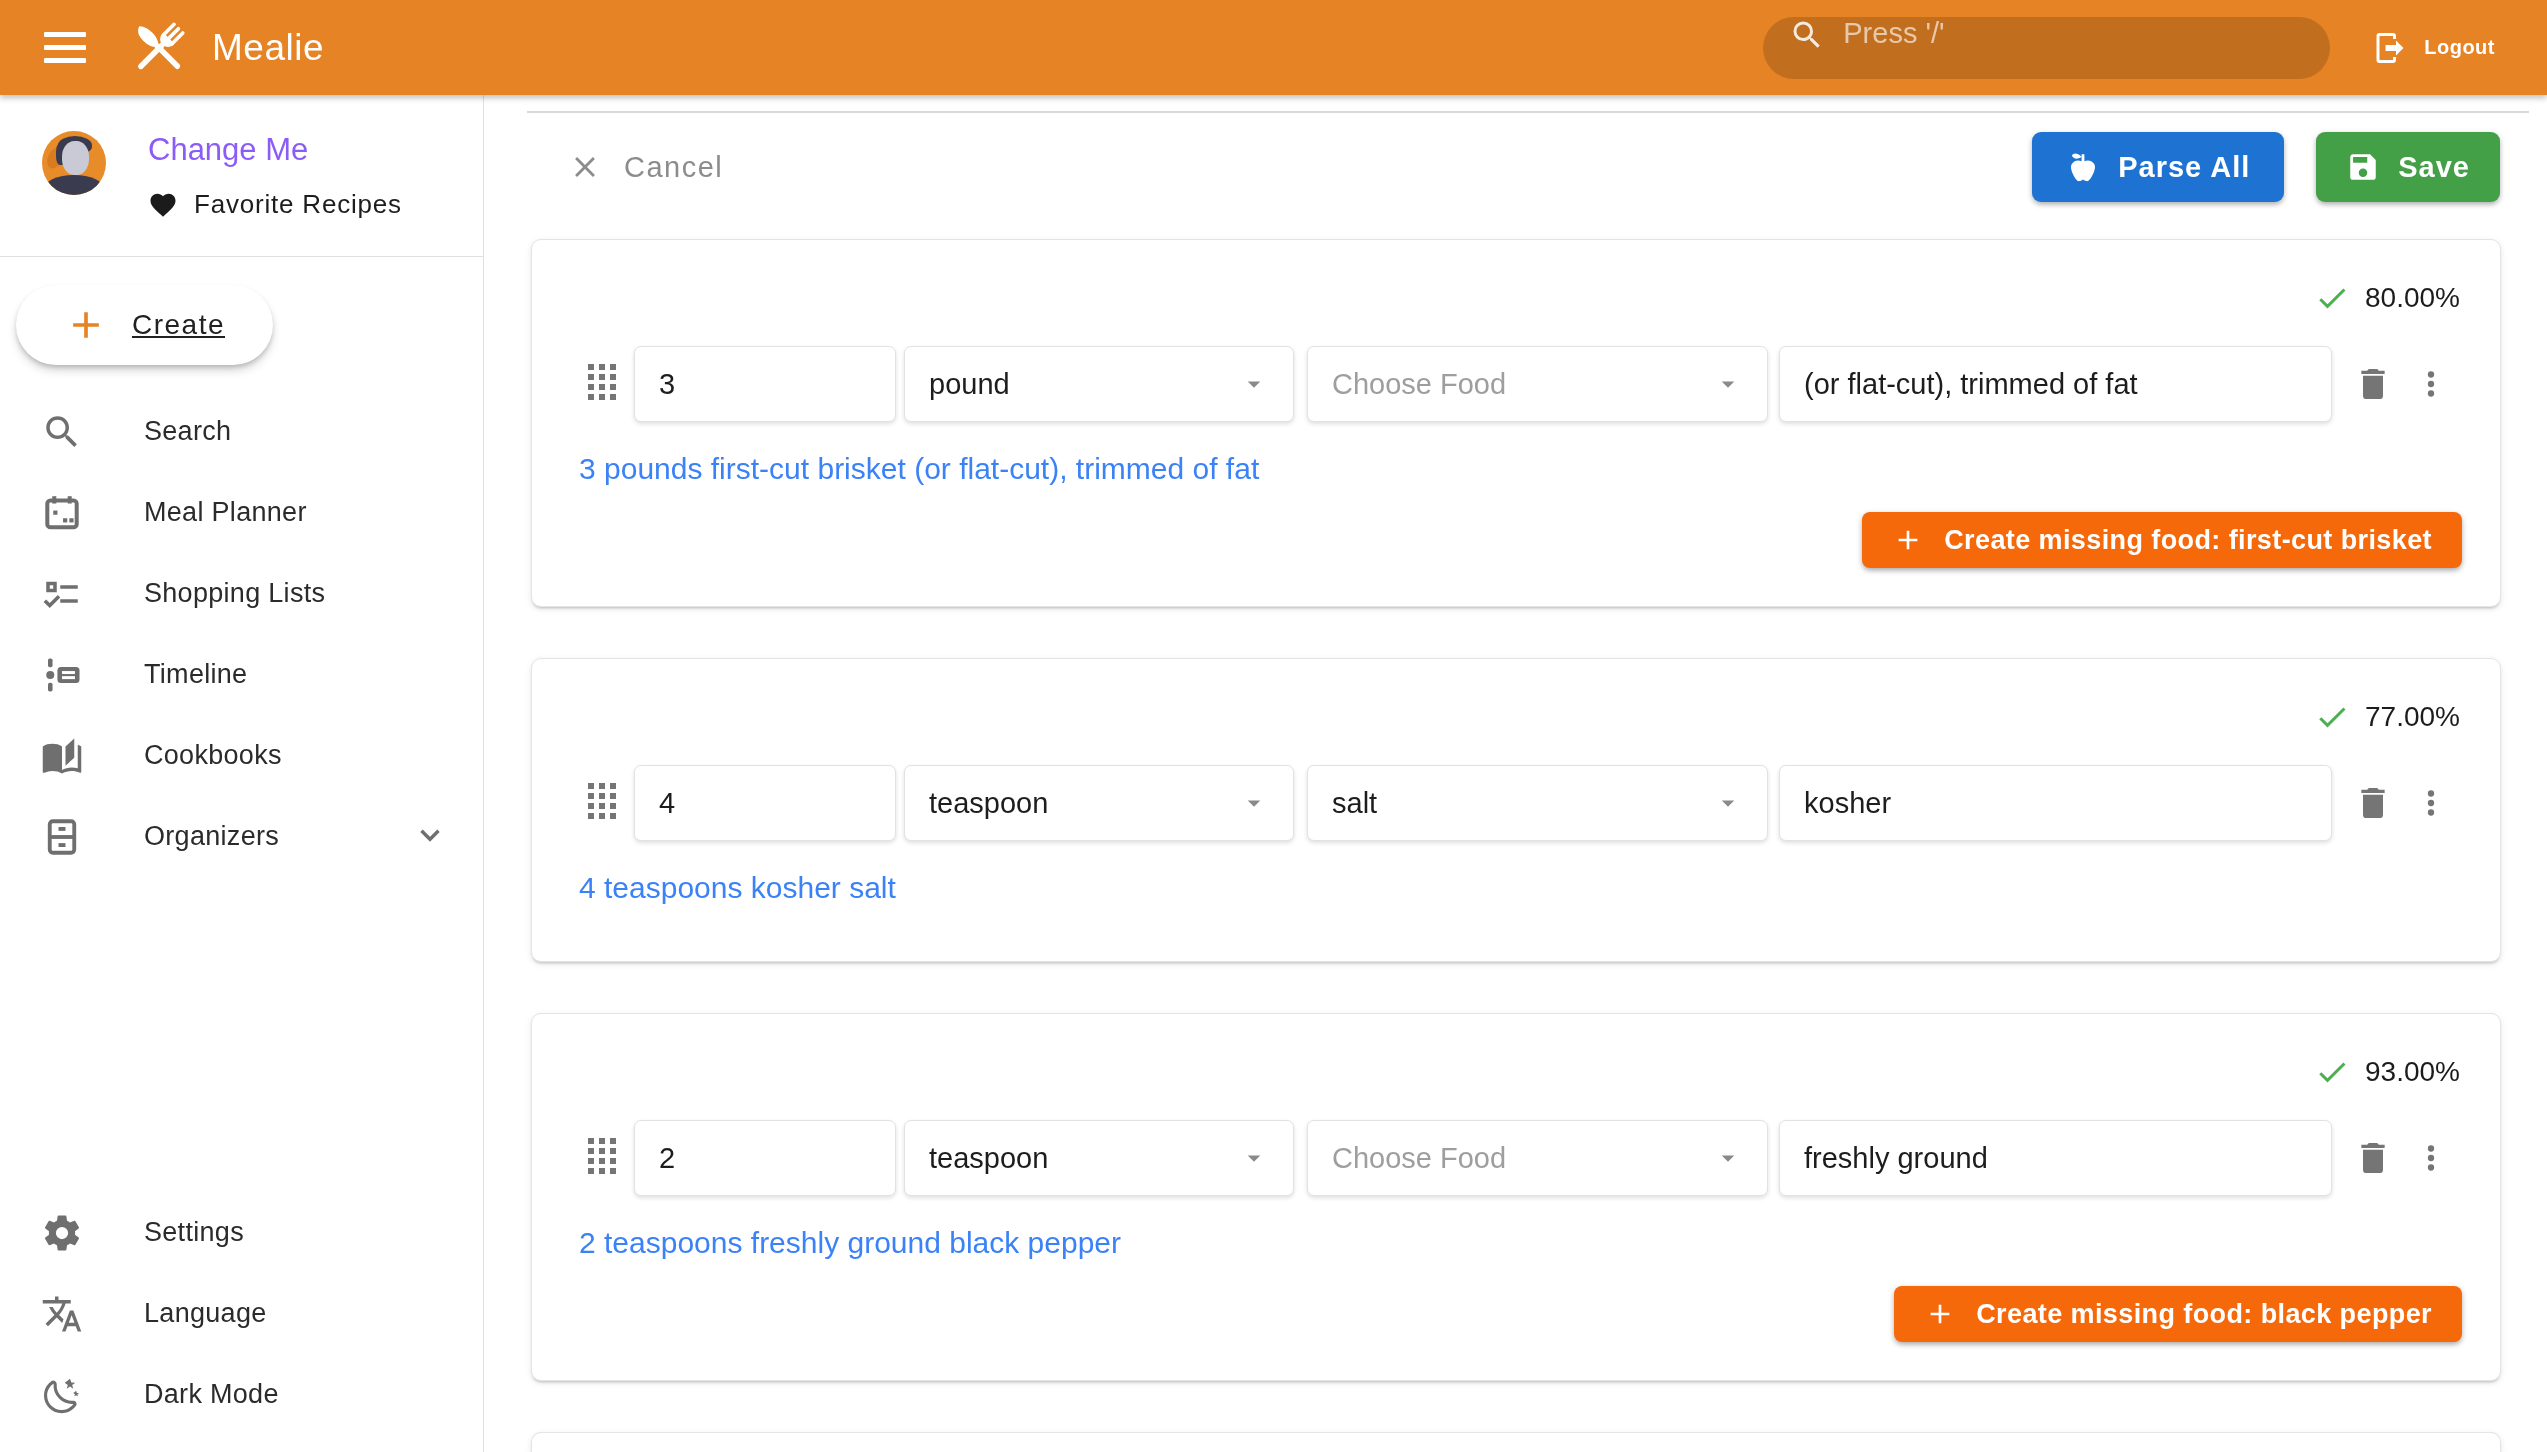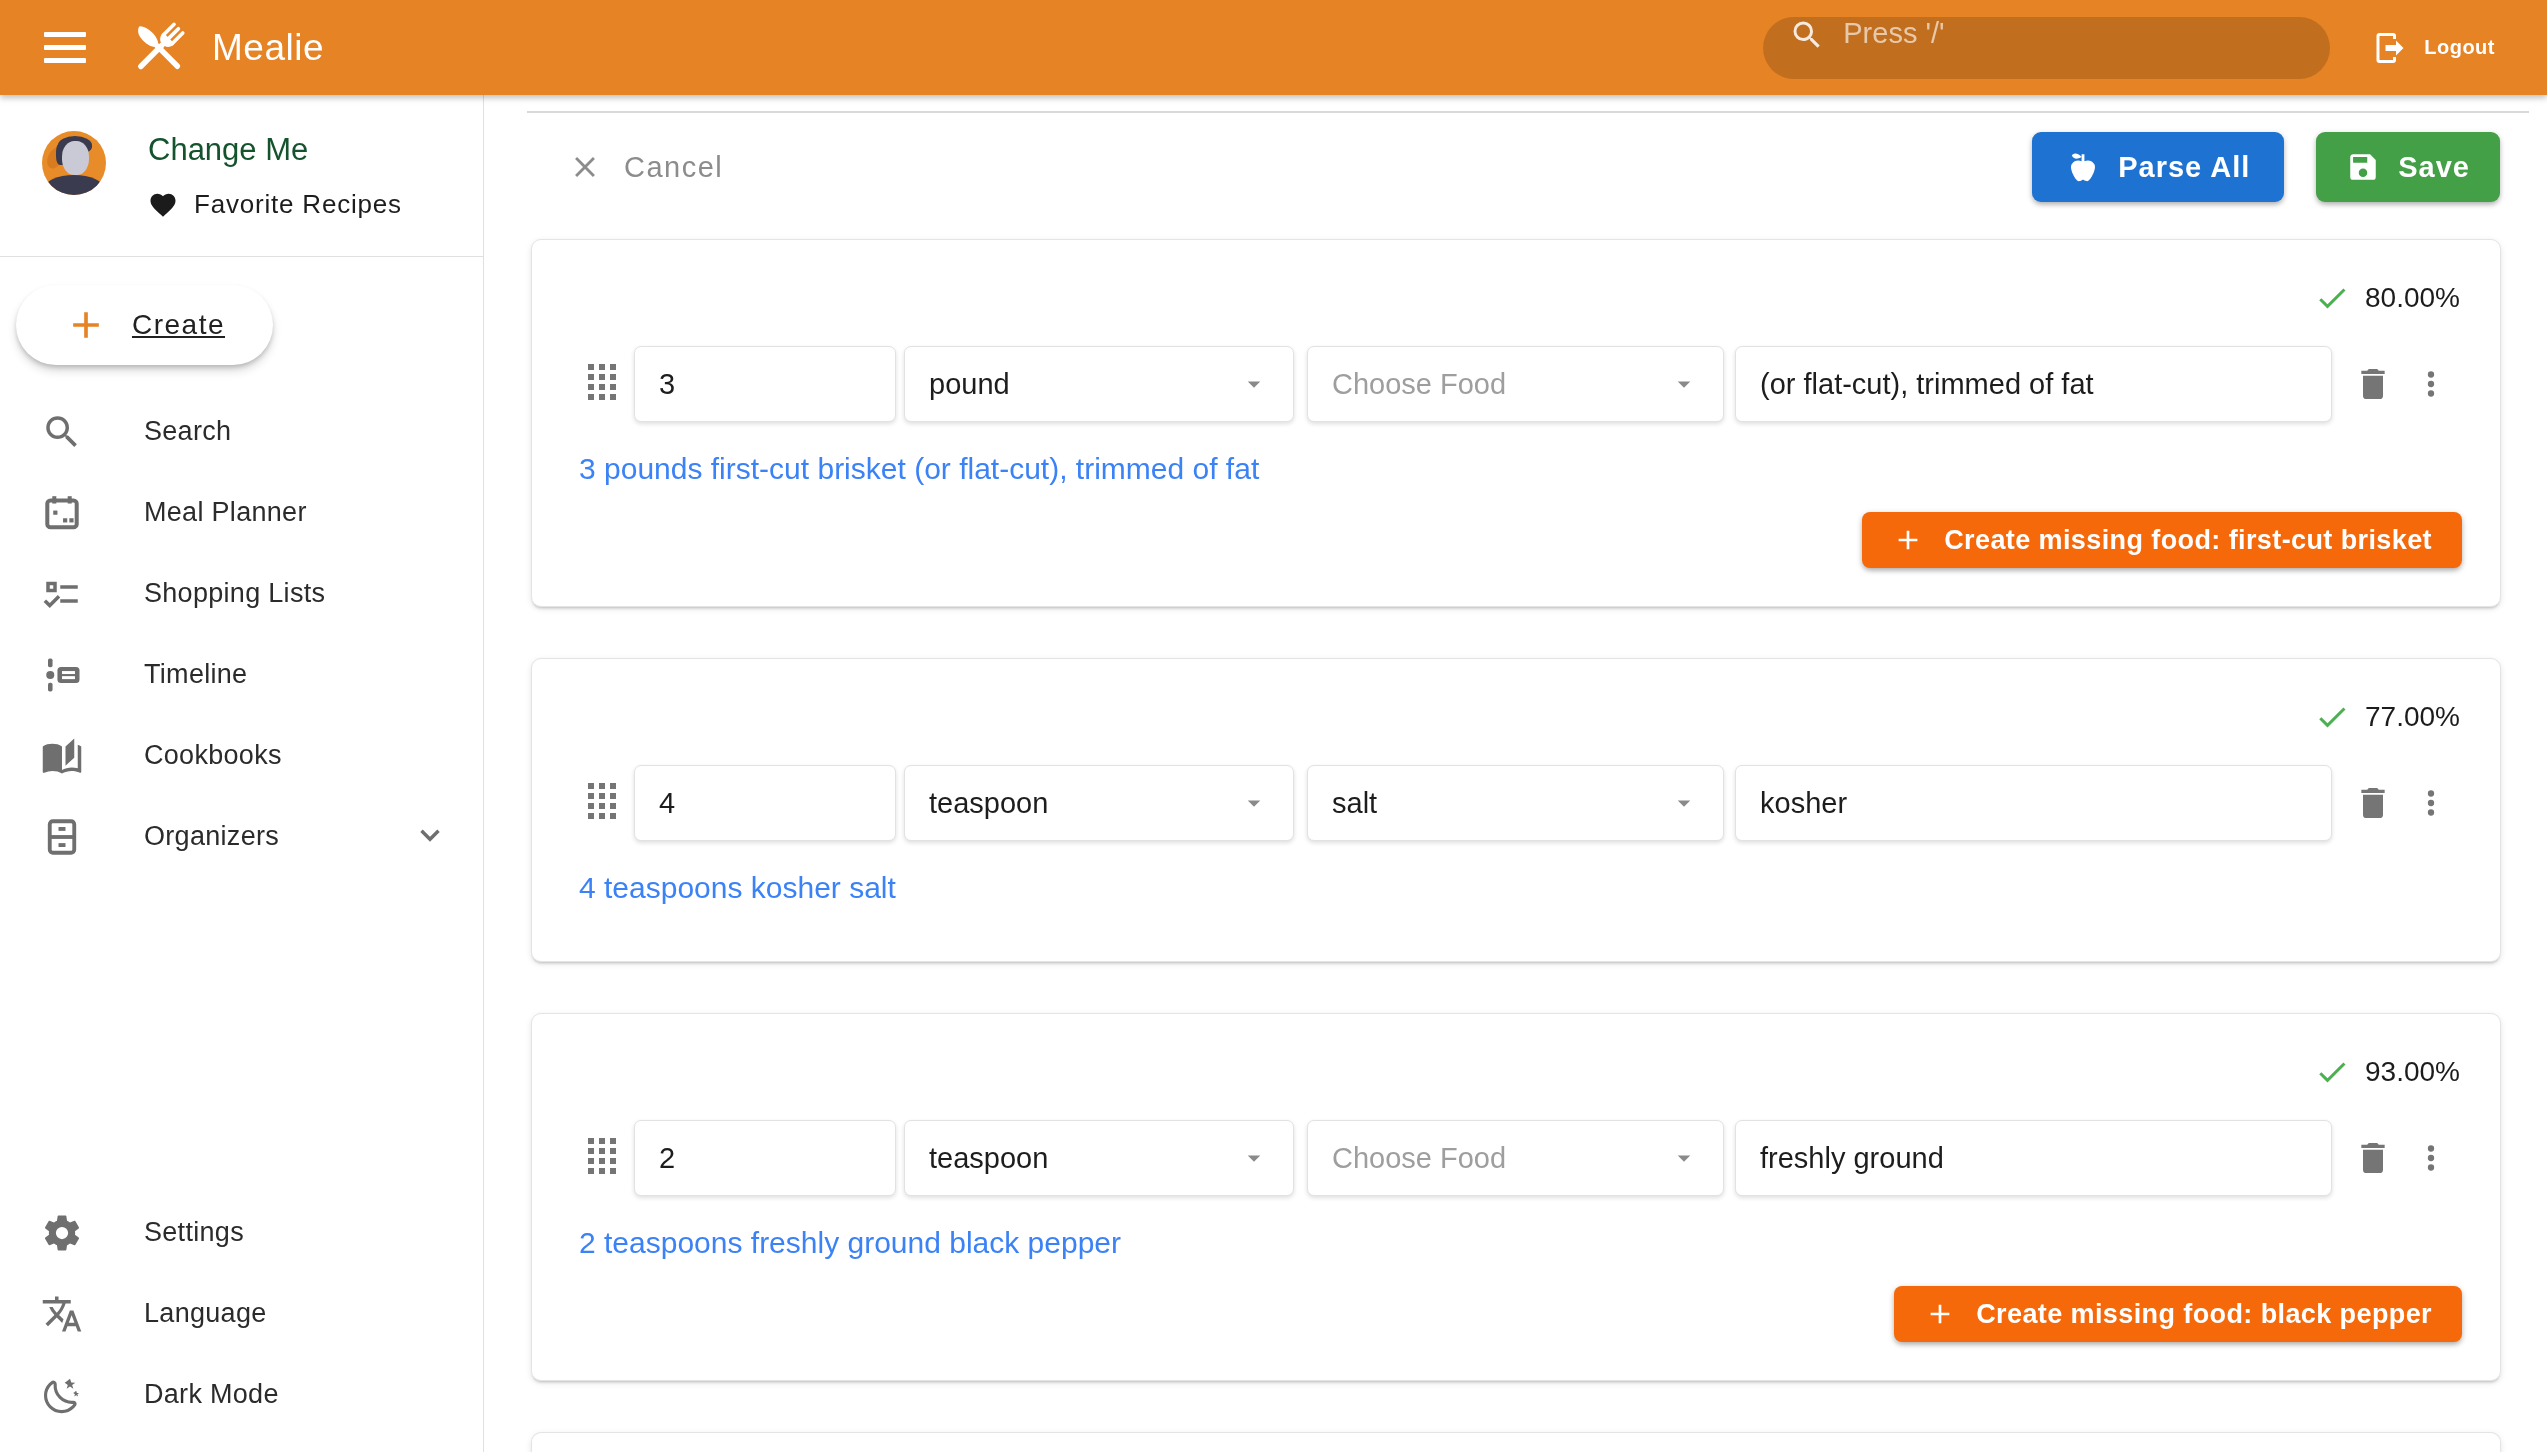--- a/index.html
+++ b/index.html
@@ -37,21 +37,21 @@
     background:#D97B1F; transform:rotate(25deg); }
   .avatar .head { position:absolute; left:20px; top:10px; width:27px; height:34px; border-radius:46%;
     background:#C9CAD6; }
   .avatar .hair { position:absolute; left:16px; top:5px; width:34px; height:18px;
     border-radius:50% 50% 40% 40%; background:#3B3B4F; }
   .avatar .hairside { position:absolute; left:14px; top:12px; width:10px; height:22px; border-radius:40%;
     background:#3B3B4F; }
   .avatar .body { position:absolute; left:2px; bottom:-8px; width:60px; height:28px;
     border-radius:50% 50% 0 0; background:#3B3B4F; }
   .user-info { margin-left:42px; }
-  .user-name { font-size:31px; color:#14532d; line-height:1.1; margin-top:2px; }
+  .user-name { font-size:31px; color:#8b5cf6; line-height:1.1; margin-top:2px; }
   .fav-row { display:flex; align-items:center; gap:16px; margin-top:22px; cursor:pointer; }
   .fav-row .lbl { font-size:26px; font-weight:500; letter-spacing:0.8px; color:#1d1d1d; }
 
   .side-divider { height:1px; background:#E0E0E0; margin-top:36px; }
 
   .create-btn { margin:28px 0 0 16px; width:257px; height:80px; border-radius:40px; background:#fff;
     box-shadow:0 3px 5px -1px rgba(0,0,0,.2), 0 6px 10px 0 rgba(0,0,0,.14); display:flex;
     align-items:center; justify-content:center; gap:24px; cursor:pointer;text-decoration:underline; }
   .create-btn .lbl { font-size:28px; font-weight:500; letter-spacing:1.5px; color:#212121; }
 
@@ -91,21 +91,21 @@
   .drag-handle { width:28px; height:40px; display:grid; grid-template-columns:repeat(3,6px);
     grid-auto-rows:6px; gap:4px 5px; cursor:grab; margin-right:18px; flex:0 0 auto; }
   .drag-handle i { background:#757575; }
   .fld { height:76px; background:#fff; border:1px solid #E2E2E2; border-radius:7px;
     box-shadow:0 2px 4px rgba(0,0,0,.13); display:flex; align-items:center; padding:0 24px;
     font-size:29px; color:#1d1d1d; }
   input.fld { outline:none; }
   .fld.qty { width:262px; margin-right:8px; }
   .fld.sel { justify-content:space-between; cursor:pointer; }
   .fld.unit { width:390px; margin-right:13px; }
-  .fld.food { width:417px; margin-right:11px; }
+  .fld.food { width:461px; margin-right:11px; }
   .fld.note { flex:1; margin-right:12px; }
   .fld .txt.placeholder { color:#9E9E9E; }
   .icon-btn { width:58px; height:58px; display:flex; align-items:center; justify-content:center;
     color:#757575; cursor:pointer; border-radius:50%; flex:0 0 auto; }
 
   .orig-text { padding:30px 40px 0 47px; font-size:30px; color:#3b82f6; }
 
   .missing-row { display:flex; justify-content:flex-end; padding:26px 38px 38px 0; }
   .missing-btn { display:flex; align-items:center; gap:20px; height:56px; padding:0 30px;
     border-radius:8px; background:var(--accent-button,#F6690B); color:#fff; cursor:pointer;

